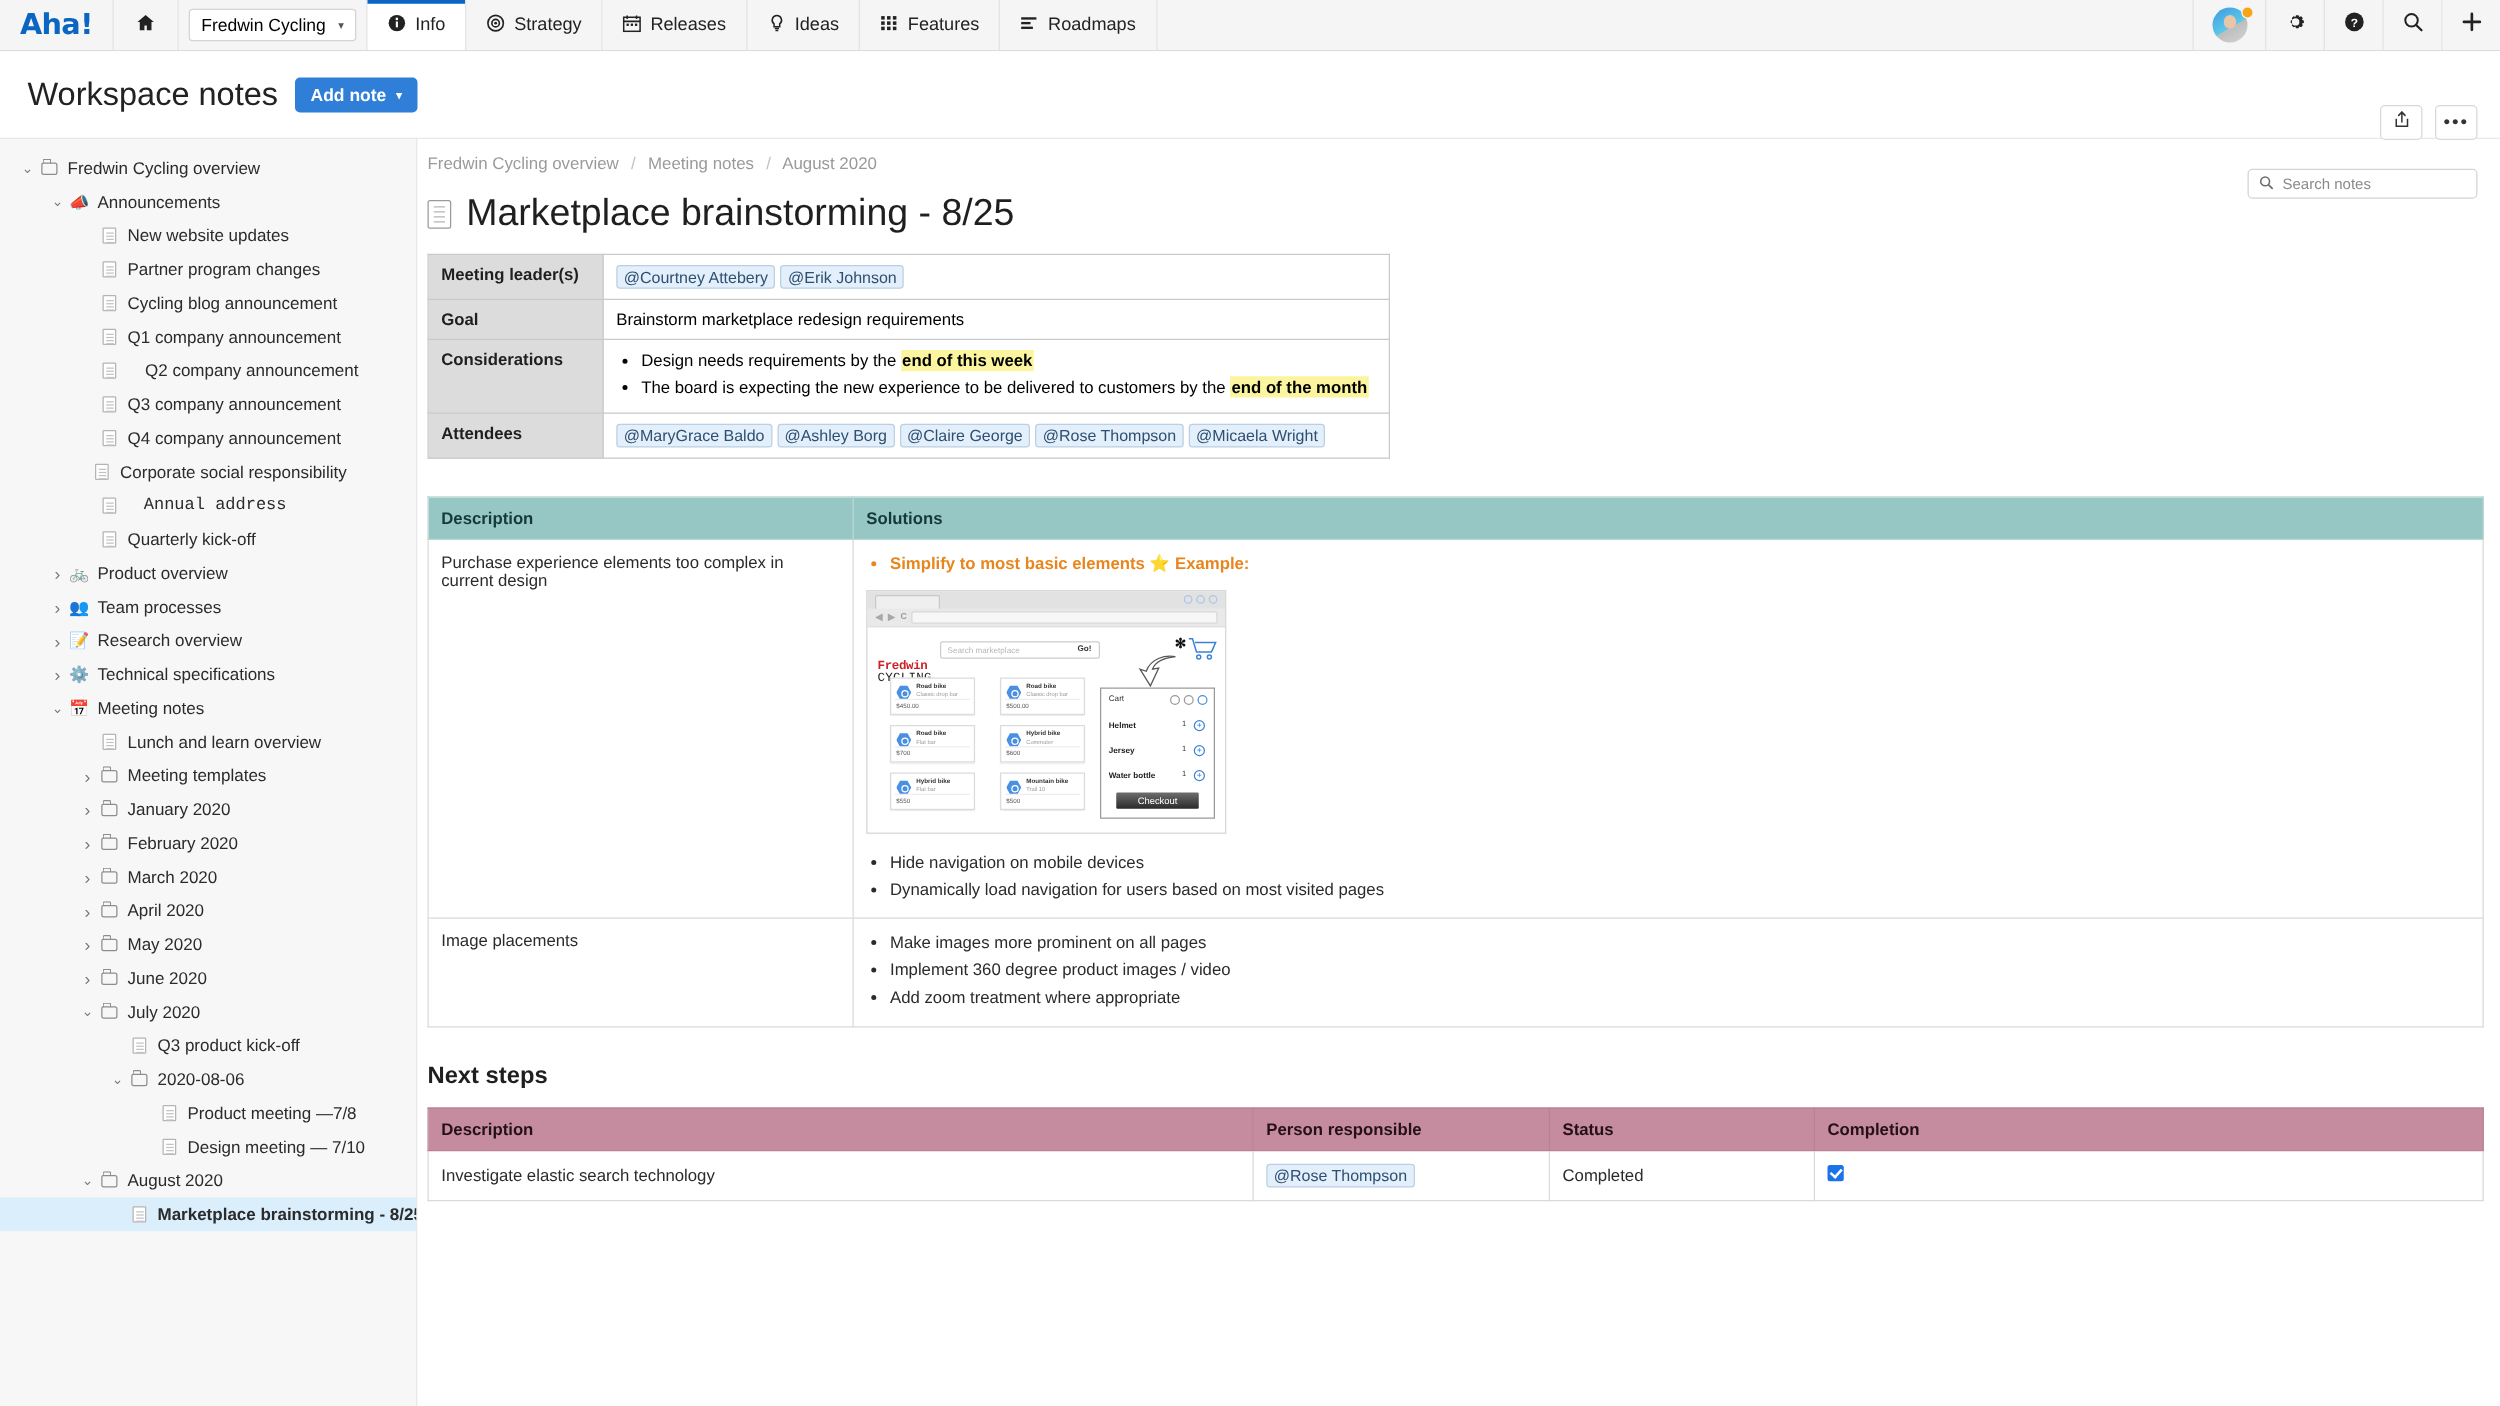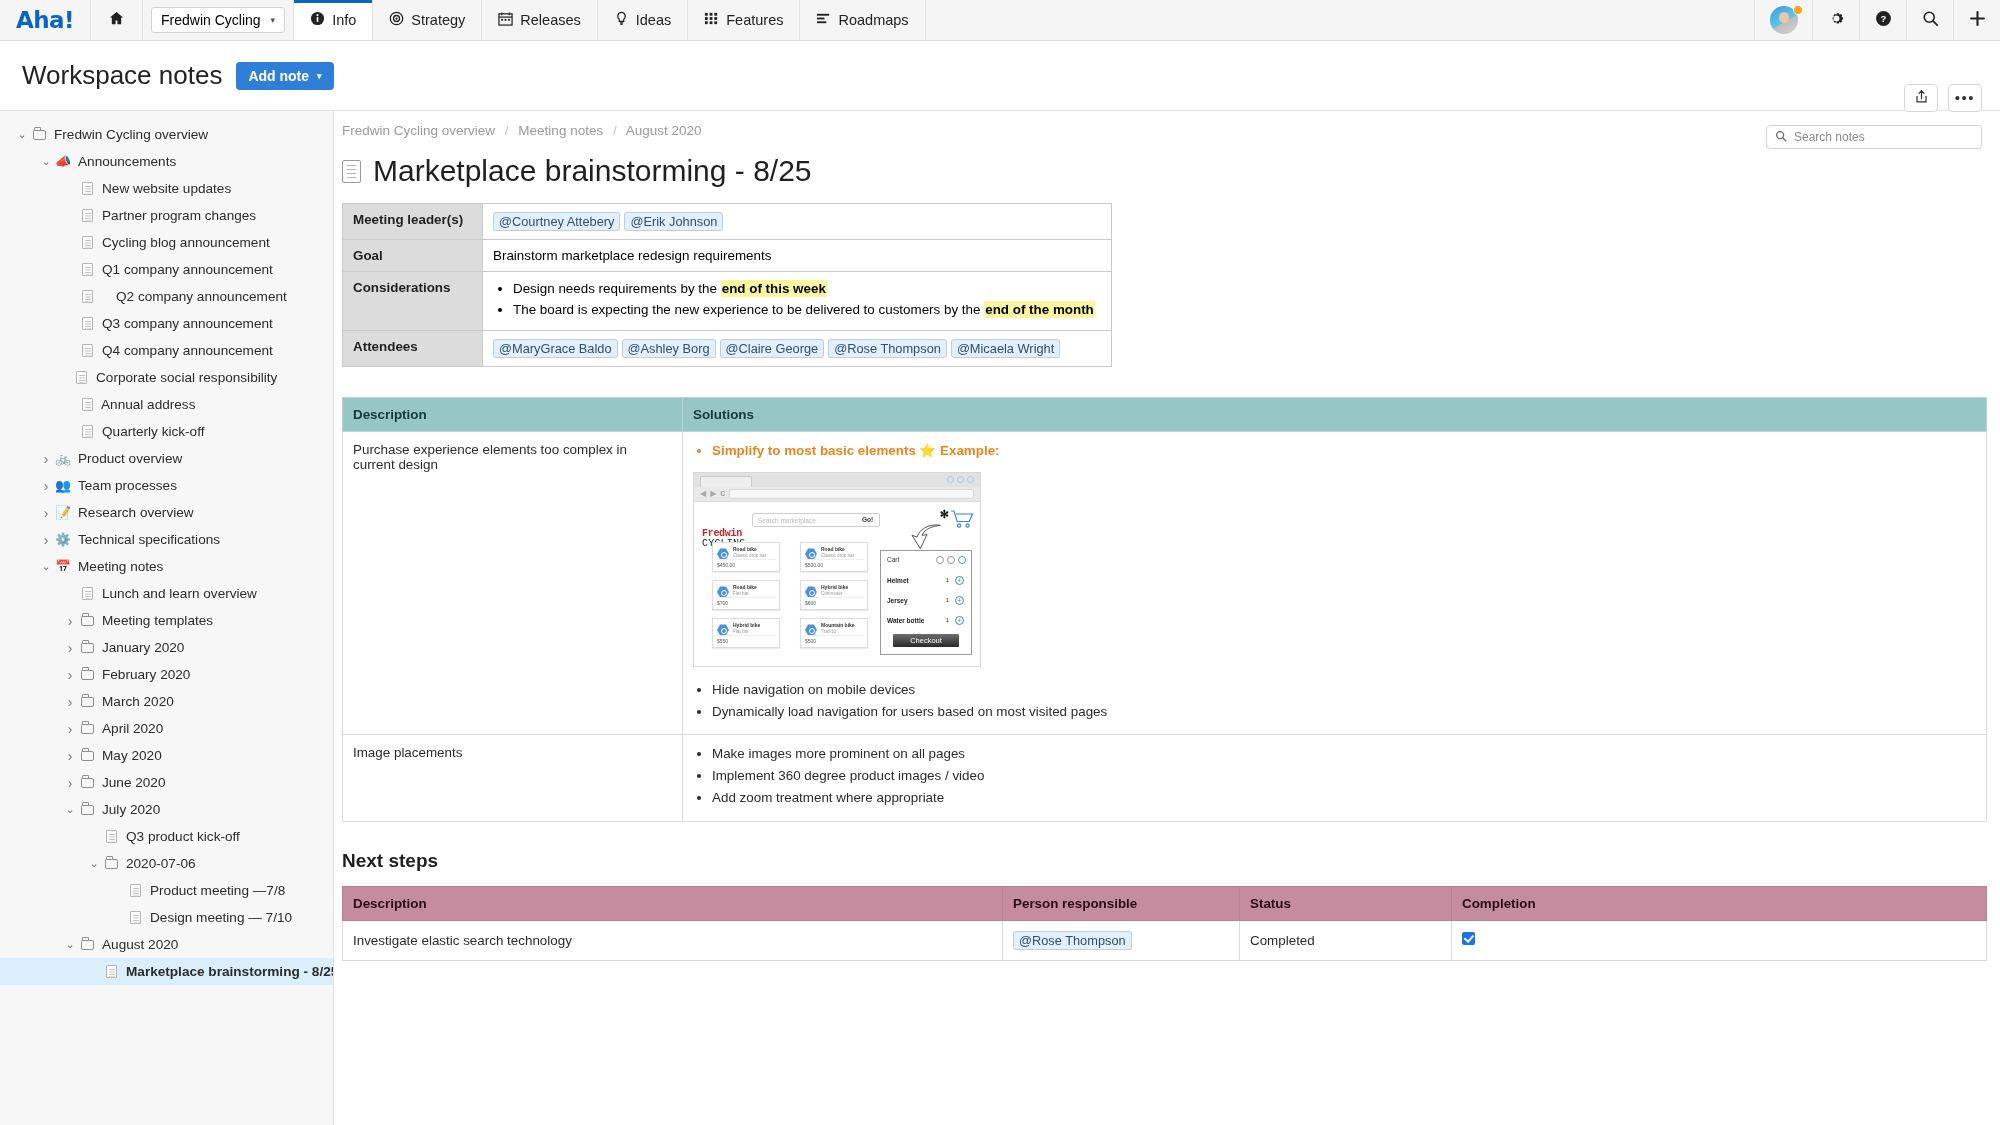--- a/index.html
+++ b/index.html
@@ -76,22 +76,22 @@
     display: flex; align-items: center; gap: 8px; cursor: pointer;
     font-family: "Liberation Sans", sans-serif;
   }
   .head-actions { position: absolute; right: 18px; top: 43px; display: flex; gap: 10px; }
   .icon-btn {
     width: 34px; height: 28px; border: 1px solid #d8d8d8; border-radius: 4px;
     background: #fff; display: flex; align-items: center; justify-content: center;
     cursor: pointer;
   }
   .searchbar {
-    position: absolute; right: 18px; top: 84px;
-    width: 216px; height: 24px; border: 1px solid #d4d4d4; border-radius: 4px;
+    position: absolute; right: 18px; top: 94px;
+    width: 184px; height: 24px; border: 1px solid #d4d4d4; border-radius: 4px;
     display: flex; align-items: center; gap: 7px; padding: 0 8px;
     font-size: 12px; color: #8a8a8a; background: #fff;
   }
 
   
   .body { display: flex; height: 1015px; }
 
   
   .sidebar {
     width: 334px; background: #f7f7f7;
@@ -491,21 +491,21 @@
           <span class="t-icon">
             <span class="doc-glyph"></span>
           </span>
           <span style="margin-left: 5px;">Corporate social responsibility</span>
         </div>
         <div class="tree-row" style="padding-left: 62px;">
           <span class="caret blank"></span>
           <span class="t-icon">
             <span class="doc-glyph"></span>
           </span>
-          <span style="margin-left: 4px;">Annual address</span>
+          <span style="margin-left: 18px; font-family: Liberation Mono, monospace;">Annual address</span>
         </div>
         <div class="tree-row" style="padding-left: 62px;">
           <span class="caret blank"></span>
           <span class="t-icon">
             <span class="doc-glyph"></span>
           </span>
           <span style="margin-left: 5px;">Quarterly kick-off</span>
         </div>
         <div class="tree-row" style="padding-left: 38px;">
           <span class="caret" style="font-size: 14px;">›</span>
@@ -600,21 +600,21 @@
           <span class="t-icon">
             <span class="doc-glyph"></span>
           </span>
           <span style="margin-left: 5px;">Q3 product kick-off</span>
         </div>
         <div class="tree-row" style="padding-left: 86px;">
           <span class="caret">⌄</span>
           <span class="t-icon">
             <span class="folder-glyph"></span>
           </span>
-          <span style="margin-left: 5px;">2020-07-06</span>
+          <span style="margin-left: 5px;">2020-08-06</span>
         </div>
         <div class="tree-row" style="padding-left: 110px;">
           <span class="caret blank"></span>
           <span class="t-icon">
             <span class="doc-glyph"></span>
           </span>
           <span style="margin-left: 5px;">Product meeting —7/8</span>
         </div>
         <div class="tree-row" style="padding-left: 110px;">
           <span class="caret blank"></span>

